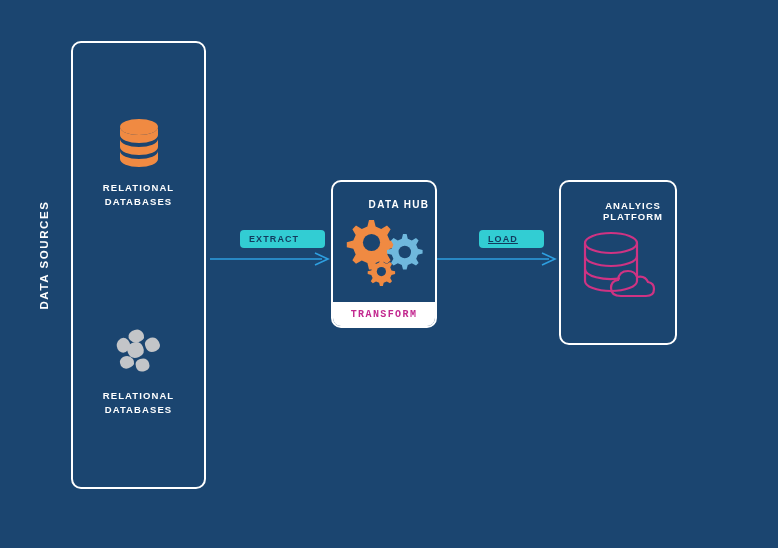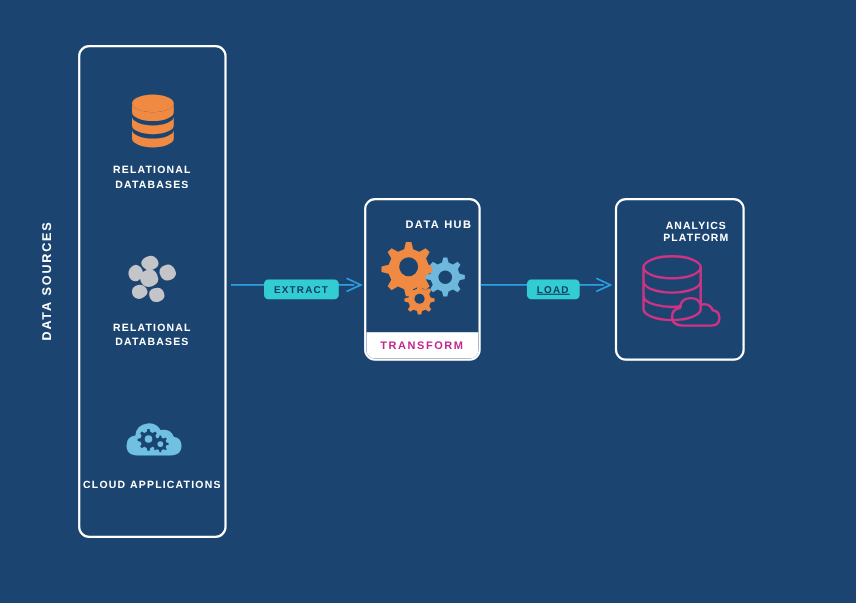--- a/index.html
+++ b/index.html
@@ -64,21 +64,21 @@
   
   .flowbox{
     position:absolute;
     border:2px solid #ffffff;
     border-radius:10px;
     box-sizing:border-box;
     background:transparent;
     overflow:hidden;
   }
   #data-hub-box{left:331px;top:180px;width:106px;height:148px;}
-  #analytics-box{left:559px;top:180px;width:118px;height:148px;}
+  #analytics-box{left:559px;top:180px;width:118px;height:165px;}
 
   .box-title{
     color:#ffffff;
     font-size:10px;
     font-weight:bold;
     letter-spacing:1.3px;
     text-align:center;
     margin-top:17px;
     padding-left:30px;
   }
@@ -88,44 +88,43 @@
     display:flex;align-items:center;justify-content:center;
     height:78px;
   }
   #analytics-box .box-graphic{height:92px;}
 
   .box-footer{
     position:absolute;
     left:0;right:0;bottom:0;
     height:24px;
     background:#ffffff;
-    display:flex;align-items:center;justify-content:center;
+    display:flex;align-items:center;justify-content:center;font-family:Liberation Mono, monospace;
   }
   .box-footer span{
     color:#c2288f;
     font-size:10px;
     font-weight:bold;
     letter-spacing:1.4px;
   }
 
   
   .arrow{position:absolute;height:14px;}
   #arrow-extract{left:210px;top:252px;width:124px;}
   #arrow-load{left:437px;top:252px;width:124px;}
 
   .pill{
     position:absolute;
     background:#32cdd3;
     border-radius:4px;
-    padding:4px 9px 4px 9px;
+    padding:4px 26px 4px 9px;
     color:#123a5e;
     font-size:9px;
     font-weight:bold;
     letter-spacing:1.1px;
-    margin-top:24px;
   }
   #pill-extract{left:240px;top:230px;}
   #pill-load{left:479px;top:230px;text-decoration:underline;}
 </style>
 </head>
 <body>
 
 <div class="stage">
 
   <div class="vlabel">
@@ -161,36 +160,20 @@
             <path d="M28 32 q7-2 9 4 q2 6 -4 8 q-7 2 -9 -4 q-2 -6 4 -8 z"></path>
           </g>
         </svg>
       </div>
       <div class="source-label">
         <div>RELATIONAL</div>
         <div>DATABASES</div>
       </div>
     </div>
 
-    <div class="source-item">
-      <div class="source-icon">
-        <svg width="56" height="46" viewBox="0 0 56 46">
-          <path d="M14 40 q-10 0 -10 -9 q0 -8 8 -9 q1 -10 11 -11 q8 -1 12 6 q9 -2 12 6 q7 1 7 8 q0 9 -10 9 z" fill="#6fc0e3"></path>
-          <g fill="#1b4570">
-            <path d="M23 16 l2 0 l.6 2.6 l2.2 1 l2.3-1.3 l1.5 1.5 l-1.3 2.3 l1 2.2 l2.6 .6 l0 2 l-2.6 .6 l-1 2.2 l1.3 2.3 l-1.5 1.5 l-2.3-1.3 l-2.2 1 l-.6 2.6 l-2 0 l-.6-2.6 l-2.2-1 l-2.3 1.3 l-1.5-1.5 l1.3-2.3 l-1-2.2 l-2.6-.6 l0-2 l2.6-.6 l1-2.2 l-1.3-2.3 l1.5-1.5 l2.3 1.3 l2.2-1 z"></path>
-            <circle cx="24" cy="25" r="3.4" fill="#6fc0e3"></circle>
-            <path d="M34 22 l1.5 0 l.5 2 l1.7 .7 l1.8-1 l1.1 1.1 l-1 1.8 l.7 1.7 l2 .5 l0 1.5 l-2 .5 l-.7 1.7 l1 1.8 l-1.1 1.1 l-1.8-1 l-1.7 .7 l-.5 2 l-1.5 0 l-.5-2 l-1.7-.7 l-1.8 1 l-1.1-1.1 l1-1.8 l-.7-1.7 l-2-.5 l0-1.5 l2-.5 l.7-1.7 l-1-1.8 l1.1-1.1 l1.8 1 l1.7-.7 z"></path>
-            <circle cx="34.8" cy="29.7" r="2.6" fill="#6fc0e3"></circle>
-          </g>
-        </svg>
-      </div>
-      <div class="source-label">
-        <div>CLOUD APPLICATIONS</div>
-      </div>
-    </div>
 
 
   </div>
 
   <svg class="arrow" id="arrow-extract" viewBox="0 0 124 14">
     <line x1="0" y1="7" x2="112" y2="7" stroke="#2e9fe0" stroke-width="1.6"></line>
     <polyline points="105,1 118,7 105,13" fill="none" stroke="#2e9fe0" stroke-width="1.6"></polyline>
   </svg>
   <div class="pill" id="pill-extract">EXTRACT</div>
 

